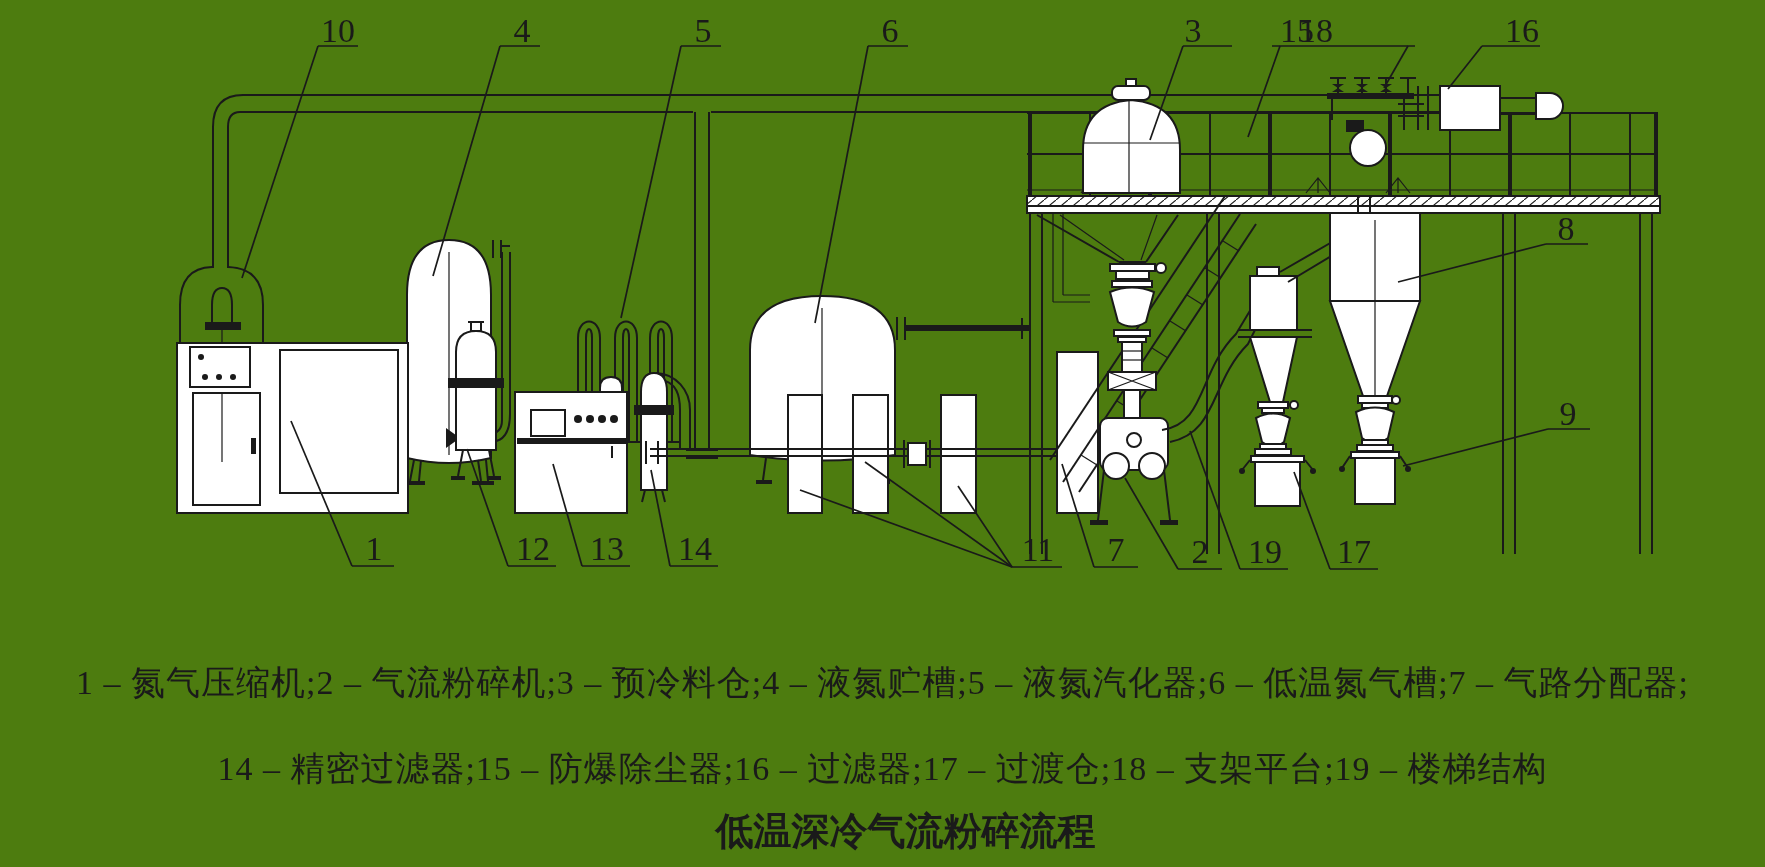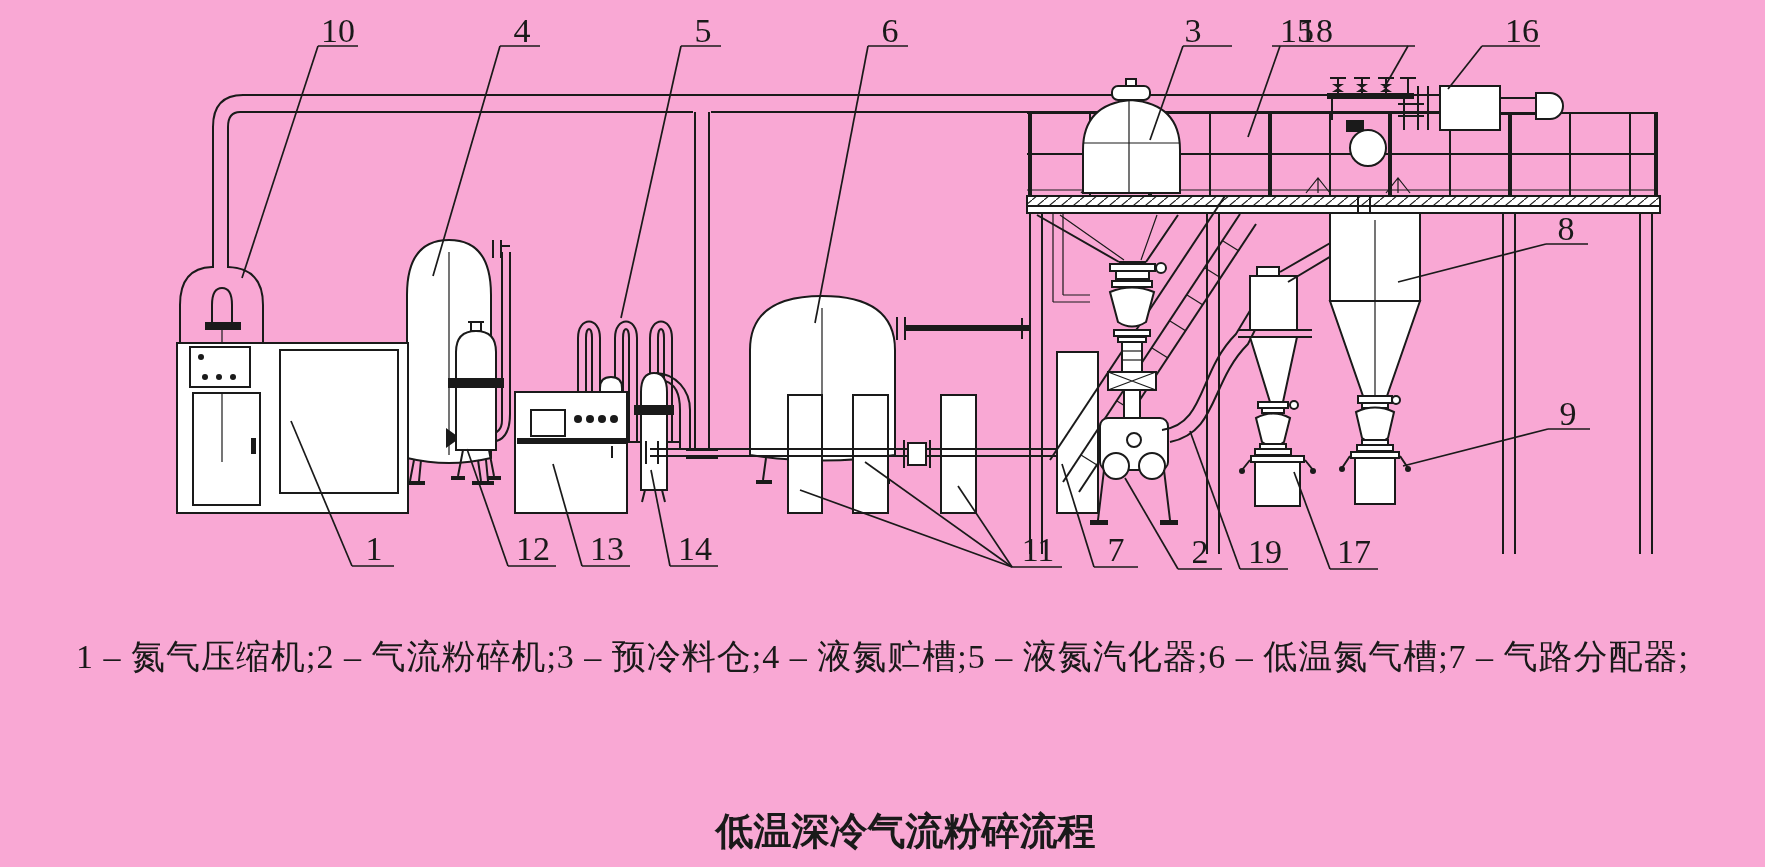--- a/index.html
+++ b/index.html
@@ -1,16 +1,16 @@
 <!DOCTYPE html>
 <html><head>
 <meta charset="utf-8">
 <style>
   html,body{margin:0;padding:0;background:#ffffff;}
-  .stage{position:relative;width:1765px;height:867px;background:#f9a8d4;overflow:hidden;
+  .stage{position:relative;width:1765px;height:867px;background:#4d7c0f;overflow:hidden;
          font-family:"Liberation Serif","DejaVu Serif",serif;color:#1a1a1a;}
   .stage svg{position:absolute;left:0;top:0;}
   .ln{stroke:#1a1a1a;stroke-width:2;fill:none;}
   .thin{stroke:#1a1a1a;stroke-width:1.2;fill:none;}
   .thick{stroke:#1a1a1a;stroke-width:6;fill:none;}
   .wf{fill:#ffffff;stroke:#1a1a1a;stroke-width:2;}
   .dk{fill:#1a1a1a;stroke:none;}
   .lead{stroke:#1a1a1a;stroke-width:1.7;fill:none;}
   .num{font:34px "Liberation Serif","DejaVu Serif",serif;fill:#1a1a1a;}
   .legend-line{position:absolute;left:0;width:1765px;text-align:center;
@@ -424,15 +424,16 @@
       <text class="num" x="1265" y="563" text-anchor="middle">19</text>
     </g>
     <g>
       <line class="lead" x1="1330" y1="569" x2="1378" y2="569"></line>
           <line class="lead" x1="1330" y1="569" x2="1294" y2="472"></line>
       <text class="num" x="1354" y="563" text-anchor="middle">17</text>
     </g>
   </g>
 </svg>
 
-  <div class="legend-line" style="top:634px">1 – 氮气压缩机;2 – 气流粉碎机;3 – 预冷料仓;4 – 液氮贮槽;5 – 液氮汽化器;6 – 低温氮气槽;7 – 气路分配器;</div>
+  <div class="legend-line" style="top:660px">1 – 氮气压缩机;2 – 气流粉碎机;3 – 预冷料仓;4 – 液氮贮槽;5 – 液氮汽化器;6 – 低温氮气槽;7 – 气路分配器;</div>
+  <div class="legend-line" style="top:746px">14 – 精密过滤器;15 – 防爆除尘器;16 – 过滤器;17 – 过渡仓;18 – 支架平台;19 – 楼梯结构</div>
   <div class="caption" style="top:806px">低温深冷气流粉碎流程</div>
 </div>
 
 </body></html>

